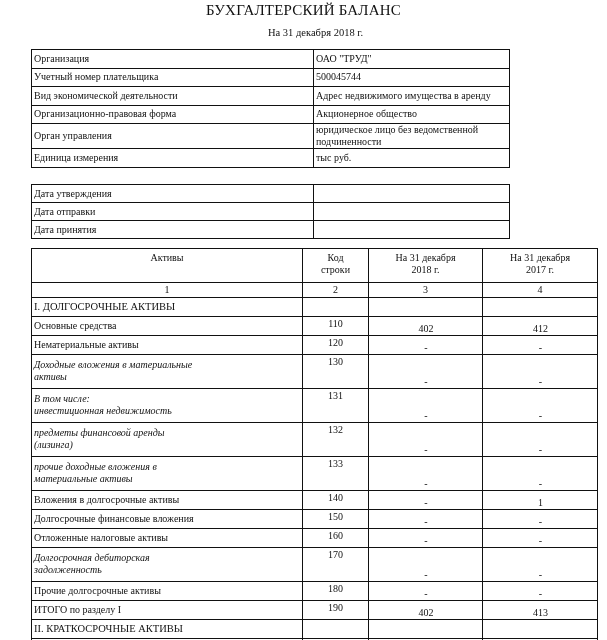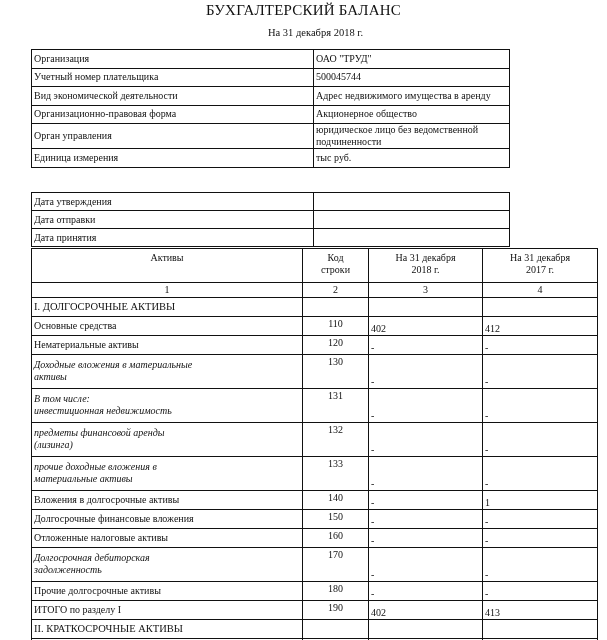--- a/index.html
+++ b/index.html
@@ -14,27 +14,27 @@
   }
   .subtitle {
     position: absolute; left: 0; top: 27px; width: 607px; text-align: center;
     font-size: 10.5px;
     margin-left: 12px;
   }
   table { border-collapse: collapse; position: absolute; left: 31px; width: 479px; table-layout: fixed; }
   td, th { border: 1.2px solid #111; font-size: 10px; font-weight: normal; padding: 0 2px; line-height: 12px; }
   #info { top: 49px; }
   #info td { height: 17.5px; }
-  #dates { top: 192px; border-radius: 16px; }
+  #dates { top: 184px; border-radius: 16px; }
   #dates td { height: 17px; }
   #balance { top: 248px; }
   #balance th { text-align: center; vertical-align: top; padding-top: 3px; height: 30px; }
   #balance td { height: 17px; }
   #balance td.code { text-align: center; vertical-align: top; padding-top: 1px; }
-  #balance td.val { text-align: left; vertical-align: bottom; padding-right: 1px; }
+  #balance td.val { text-align: center; vertical-align: bottom; padding-right: 1px; }
   #balance tr.tall td { height: 29px; }
   #balance tr.tall td.name { vertical-align: top; padding-top: 4px; font-style: italic; }
   #balance tr.num td { text-align: center; height: 14px; }
   .section td.name { font-size: 10.5px; }
 </style>
 </head>
 <body>
 
 <div class="title">БУХГАЛТЕРСКИЙ БАЛАНС</div>
 <div class="subtitle">На 31 декабря  2018 г.</div>

